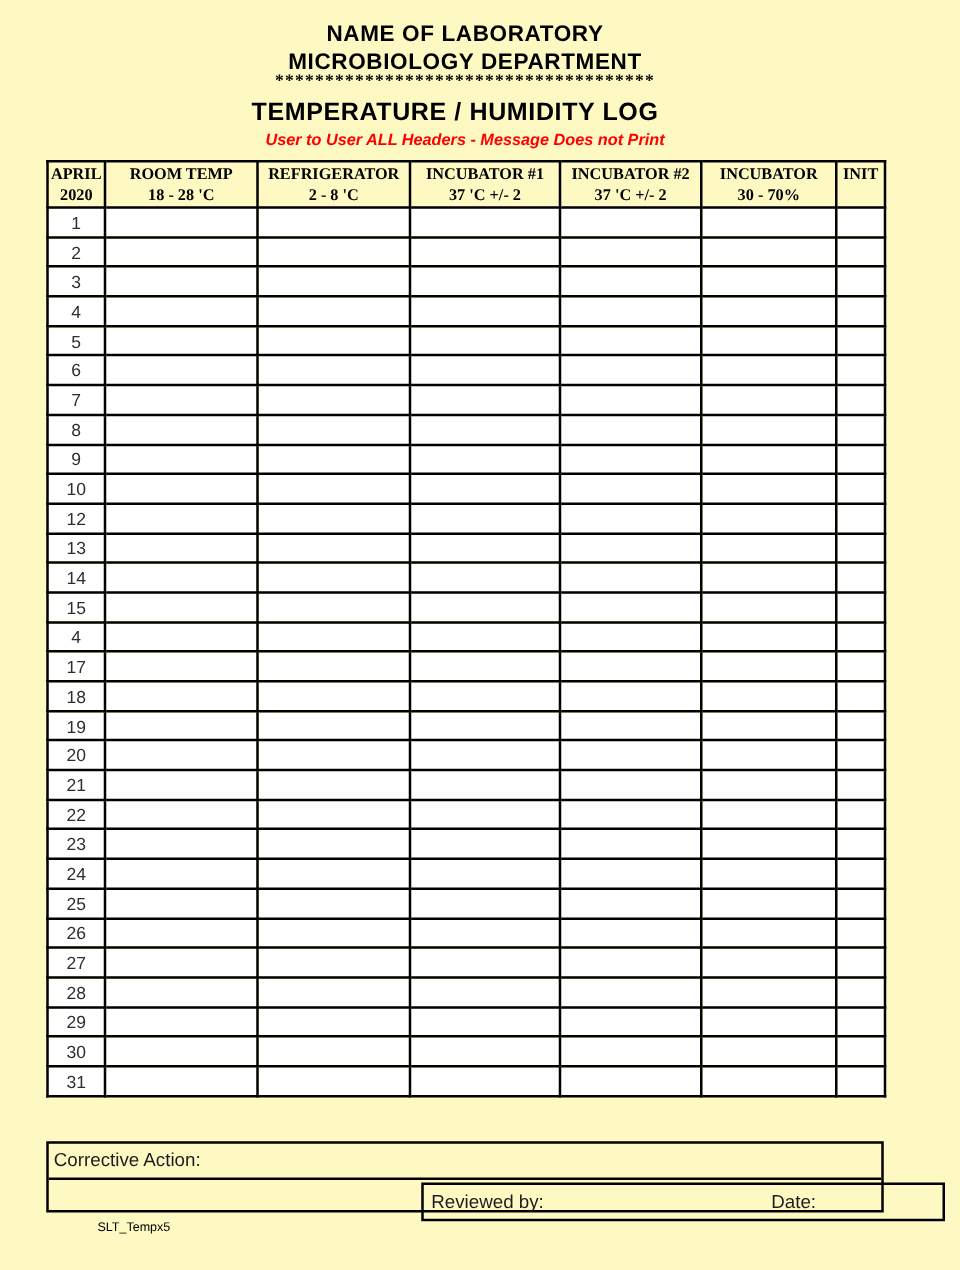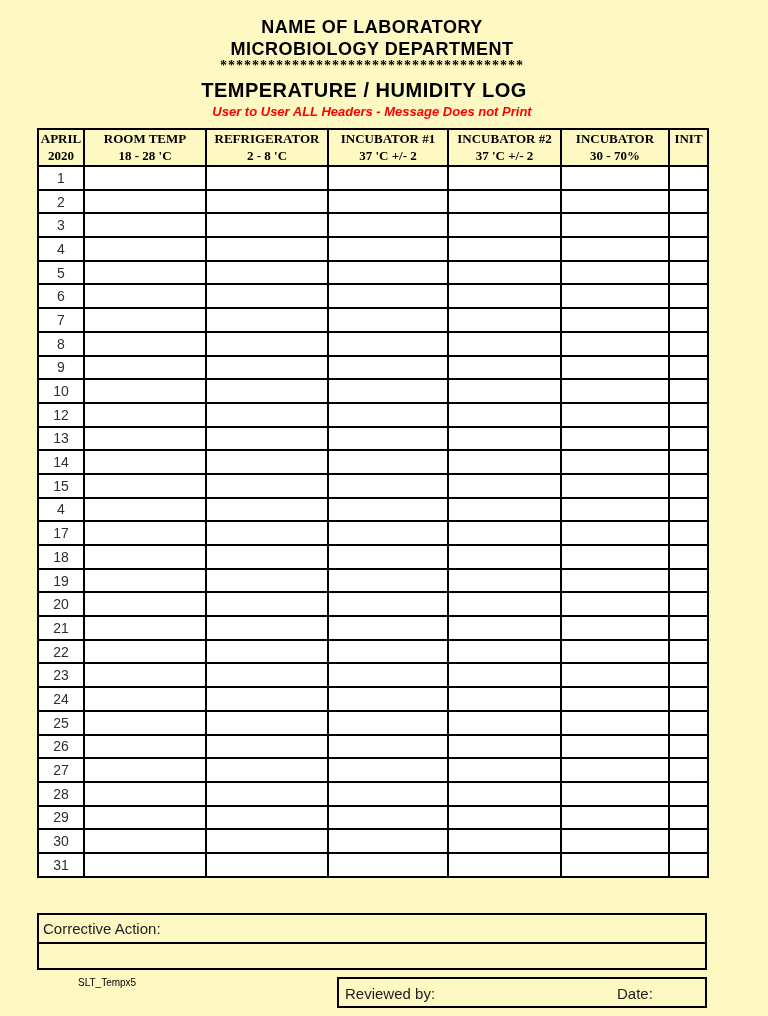--- a/index.html
+++ b/index.html
@@ -81,22 +81,22 @@
     font-size: 15px; color: #1c1c1c;
   }
   .ca-entry-row { height: 24px; }
 
   
   .form-id {
     position: absolute; left: 38px; top: 977px;
     font-size: 10px; font-weight: normal; margin-left: 40px;
   }
   .review-box {
-    position: absolute; left: 337px; top: 977px;
-    width: 370px; height: 31px;
+    position: absolute; left: 337px; top: 946px;
+    width: 419px; height: 31px;
     border: 2px solid #000;
     font-size: 15px; color: #1c1c1c;
   }
   .review-box .reviewed-label {
     position: absolute; left: 6px; top: 50%; transform: translateY(-50%);
   }
   .review-box .date-label {
     position: absolute; left: 278px; top: 50%; transform: translateY(-50%);
   }
 </style>

